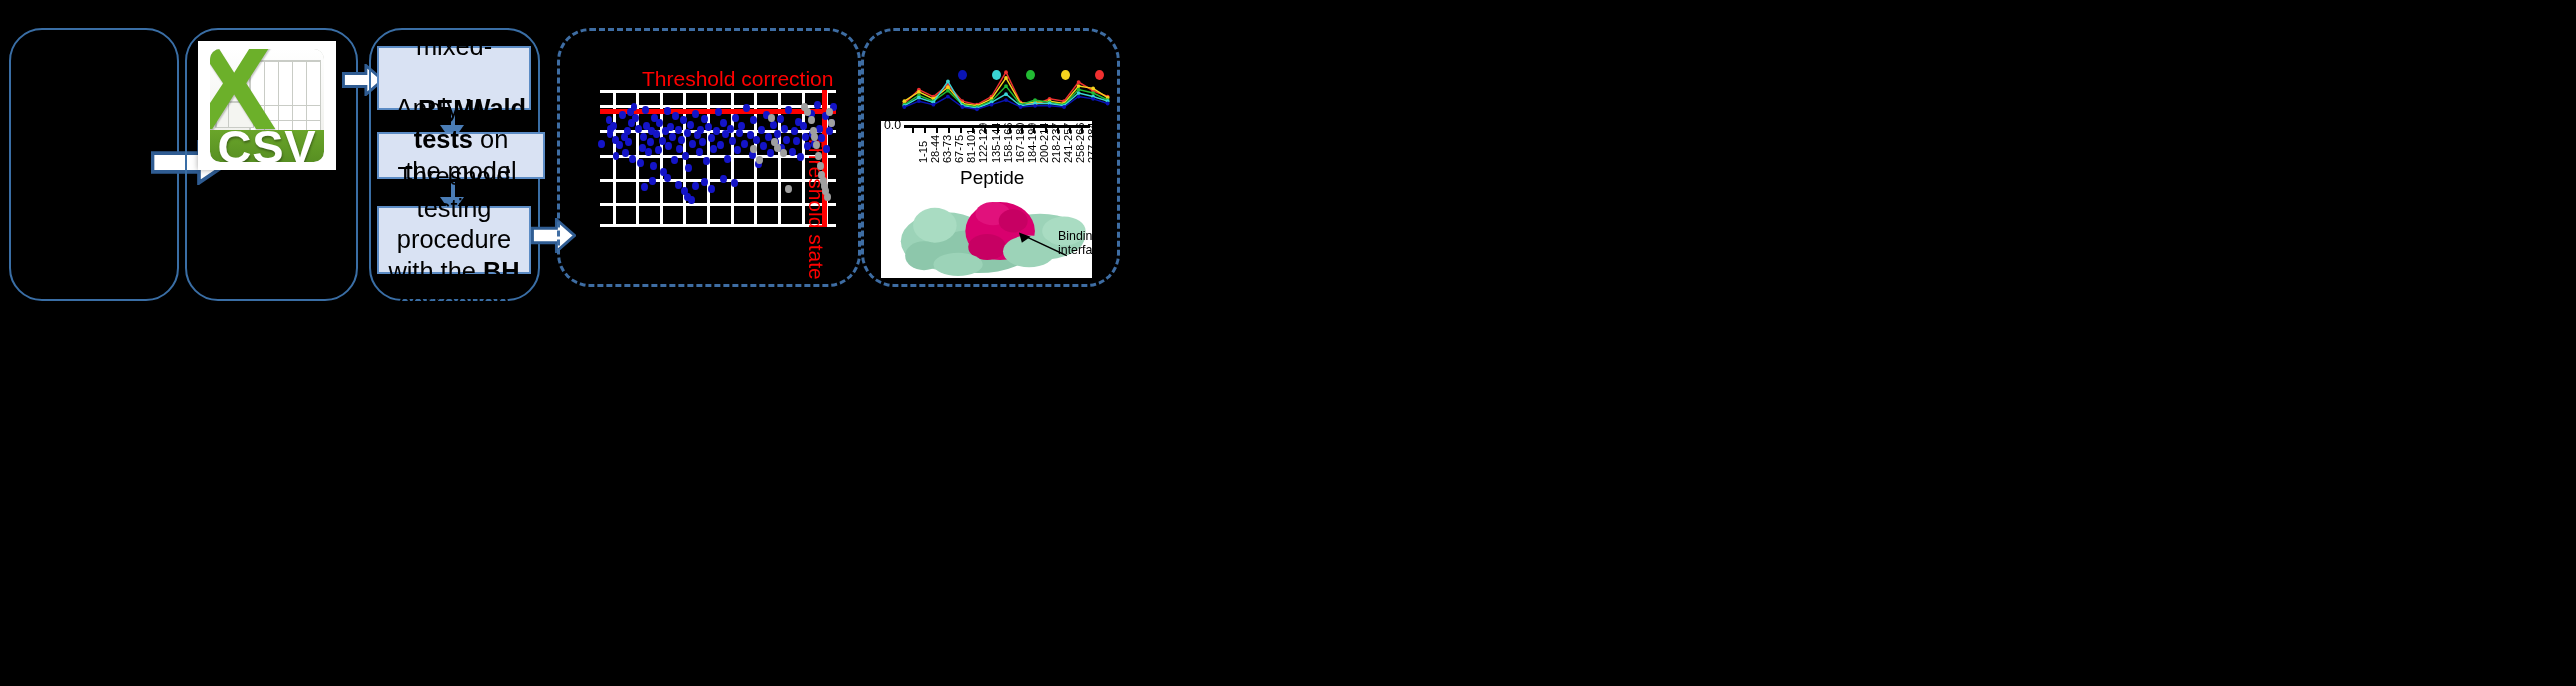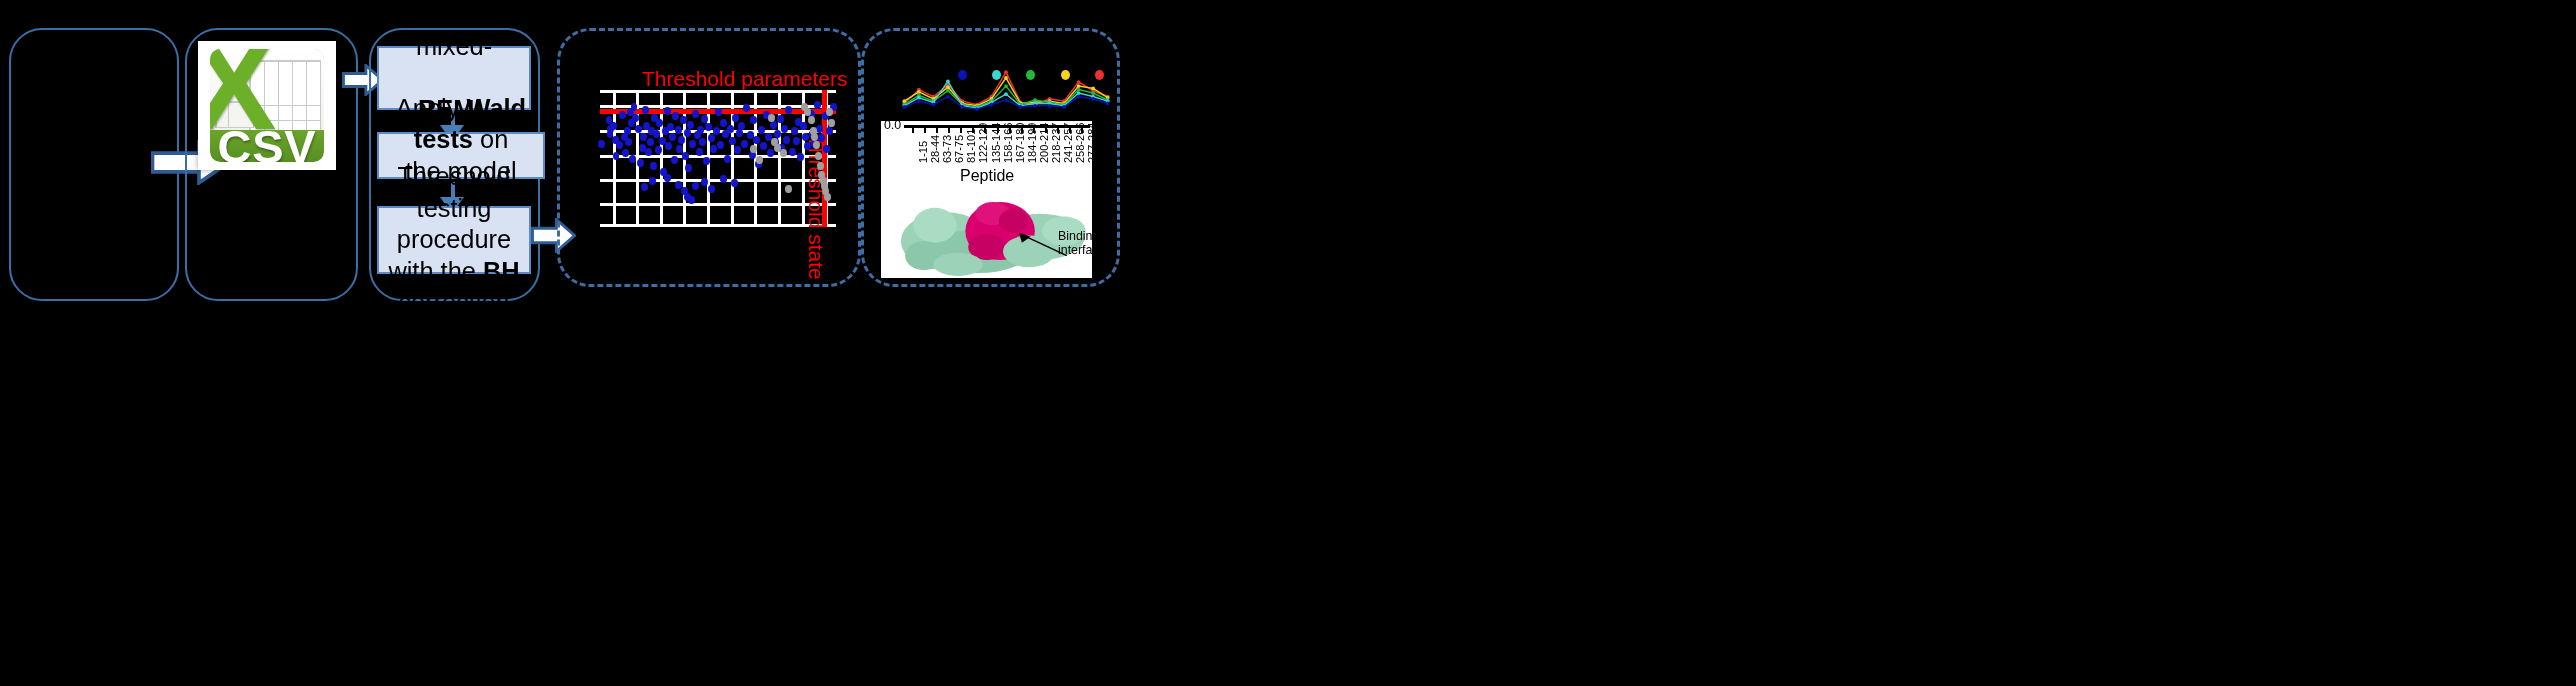--- a/index.html
+++ b/index.html
@@ -139,21 +139,21 @@
   <div class="blockarrow" style="left:531px;top:218px;width:45px;height:35px;">
     <svg width="45" height="35" viewBox="0 0 62 48">
       <polygon points="2,14 35,14 35,2 60,24 35,46 35,34 2,34" fill="#ffffff" stroke="#2f5c92" stroke-width="4"></polygon>
     </svg>
   </div>
 
   <div class="panel-dashed" style="left:557px;top:28px;width:298px;height:253px;"></div>
 
   <div class="scatter" style="left:600px;top:90px;width:236px;height:137px;">
 
-    <div class="thr-label-h" style="left:42px;top:-23px;">Threshold parameters</div>
+    <div class="thr-label-h" style="left:42px;top:-23px;">Threshold correction</div>
 
     <div class="grid-line-h" style="top:0px;"></div>
     <div class="grid-line-h" style="top:15.3px;"></div>
     <div class="grid-line-h" style="top:40px;"></div>
     <div class="grid-line-h" style="top:65px;"></div>
     <div class="grid-line-h" style="top:89px;"></div>
     <div class="grid-line-h" style="top:113px;"></div>
     <div class="grid-line-h" style="top:134px;"></div>
 
     <div class="grid-line-v" style="left:13px;"></div>
@@ -447,21 +447,21 @@
         <div class="axisline" style="left: 164px; top: 6.5px; width: 1.5px; height: 5.1px;"></div>
         <div class="tick-lab" style="left: 169px; top: 42px; font-size: 11px;">218-237</div>
         <div class="axisline" style="left: 176px; top: 6.5px; width: 1.5px; height: 5.1px;"></div>
         <div class="tick-lab" style="left: 181px; top: 42px; font-size: 11px;">241-257</div>
         <div class="axisline" style="left: 188px; top: 6.5px; width: 1.5px; height: 5.1px;"></div>
         <div class="tick-lab" style="left: 193px; top: 42px; font-size: 11px;">258-266</div>
         <div class="axisline" style="left: 200px; top: 6.5px; width: 1.5px; height: 5.1px;"></div>
         <div class="tick-lab" style="left: 205px; top: 42px; font-size: 11px;">277-284</div>
       </div>
 
-    <div class="pep-label" style="left:79px;top:46px;font-size:16px;">Peptide</div>
+    <div class="pep-label" style="left:79px;top:46px;font-size:19px;">Peptide</div>
 
     <svg width="211" height="87" viewBox="0 0 290 120" style="position:absolute;left:10.2px;top:68px;">
       <g>
         <ellipse cx="75" cy="72" rx="62" ry="40" fill="#9cd3b8"></ellipse>
         <ellipse cx="205" cy="66" rx="62" ry="32" fill="#9cd3b8"></ellipse>
         <ellipse cx="120" cy="86" rx="70" ry="30" fill="#8dc7ab"></ellipse>
         <ellipse cx="60" cy="50" rx="30" ry="24" fill="#a9dcc2"></ellipse>
         <ellipse cx="238" cy="58" rx="30" ry="20" fill="#a9dcc2"></ellipse>
         <ellipse cx="45" cy="92" rx="26" ry="20" fill="#8dc7ab"></ellipse>
         <ellipse cx="150" cy="58" rx="48" ry="40" fill="#d9006e"></ellipse>

